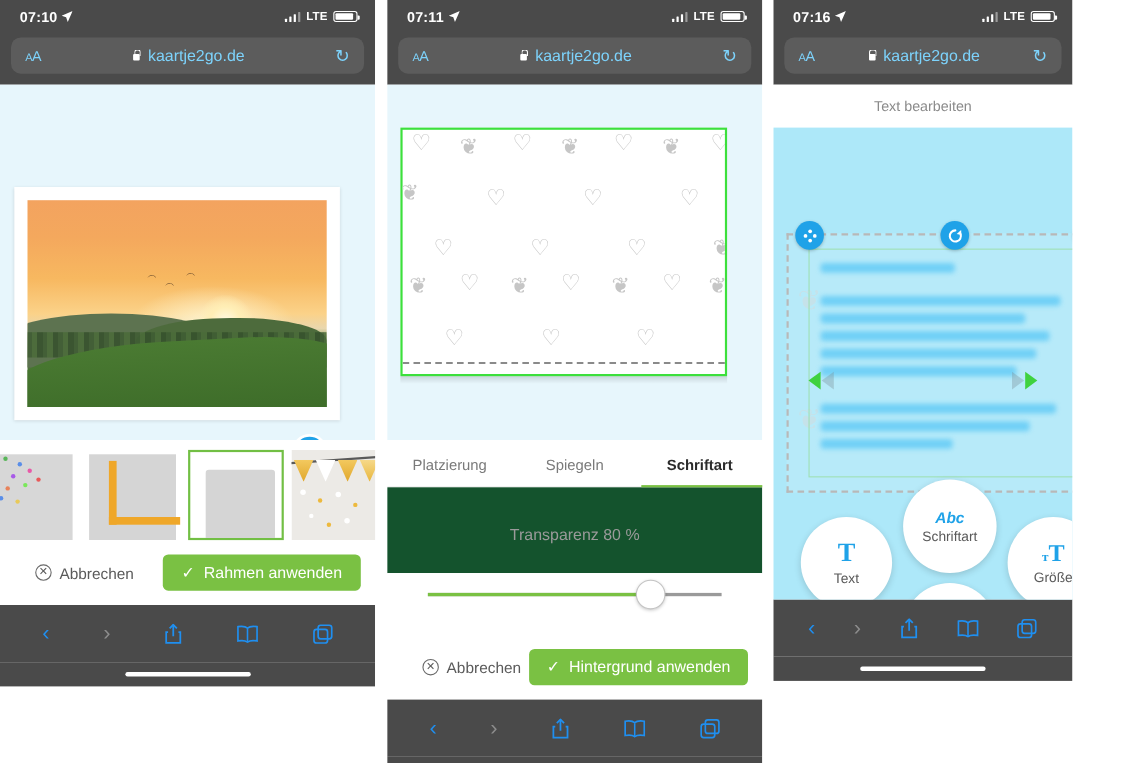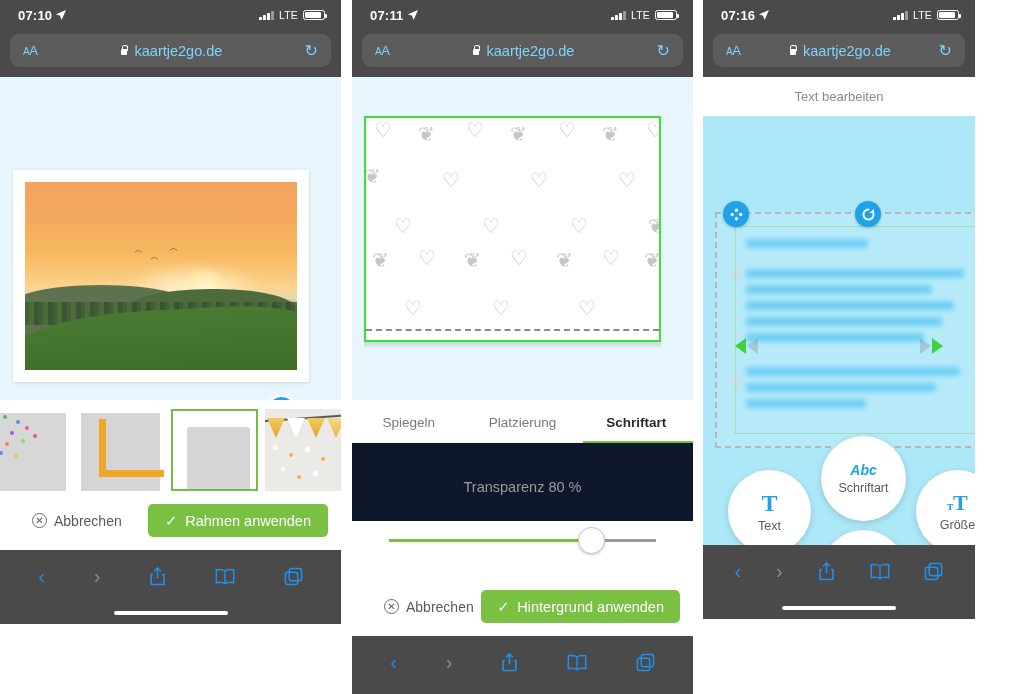--- a/index.html
+++ b/index.html
@@ -28,21 +28,21 @@
     padding: 0 16px 0 18px;
     font-size: 13px; font-weight: bold; letter-spacing:.2px;
   }
   .sb-left { display:flex; align-items:center; gap:4px; }
   .sb-right { display:flex; align-items:center; gap:5px; }
   .loc-arrow { width:10px; height:10px; display:inline-block; }
   .bars { display:flex; align-items:flex-end; gap:1.5px; height:9px; }
   .bars i { display:block; width:2.5px; background:#fff; border-radius:.5px; }
   .bars i:nth-child(1){height:3px}.bars i:nth-child(2){height:5px}
   .bars i:nth-child(3){height:7px}.bars i:nth-child(4){height:9px; background:#9a9a9a}
-  .lte { font-size:10.5px; font-weight:normal; }
+  .lte { font-size:10.5px; font-weight:bold; }
   .batt { width:22px; height:10.5px; border:1.2px solid #fff; border-radius:2.5px; position:relative; }
   .batt::after{content:"";position:absolute;right:-3px;top:3px;width:1.6px;height:4px;background:#fff;border-radius:0 1px 1px 0;}
   .batt i{position:absolute;left:1.2px;top:1.2px;bottom:1.2px;width:16px;background:#fff;border-radius:1px;}
 
   
   .urlbar-wrap { background:#4a4a4a; padding: 4px 10px 10px; }
   .urlbar {
     height: 33px; background:#5c5c5c; border-radius:9px;
     display:flex; align-items:center; justify-content:space-between;
     padding: 0 13px; color:#7dd3fc;
@@ -138,21 +138,21 @@
   }
   .pat { position:absolute; inset:0; }
   .pat span { position:absolute; color:#c6c6c6; font-size:20px; line-height:1; }
   .dashed-line{position:absolute;left:0;right:0;bottom:9px;border-top:2px dashed #8a8a8a;}
   .card-shadow{position:absolute;left:12px;top:265px;width:297px;height:7px;background:linear-gradient(rgba(0,0,0,.13),rgba(0,0,0,0));}
 
   .tabs { display:flex; background:#fff; border-bottom:1px solid #eee; }
   .tab { flex:1; text-align:center; font-size:13.5px; color:#7a7a7a; padding:15px 0 12px; position:relative; }
   .tab.active { color:#2b2b2b; font-weight:bold; }
   .tab.active::after{content:"";position:absolute;left:4px;right:-8px;bottom:-1px;height:2.5px;background:#7ac143;}
-  .transp-label{ text-align:center; color:#9a9a9a; font-size:14.5px; padding:36px 0 26px; background:#0f172a; }
+  .transp-label{ text-align:center; color:#9a9a9a; font-size:14.5px; padding:36px 0 26px; background:#14532d; }
   .slider-wrap{ padding: 0 37px 0 37px; background:#fff; height:56px; position:relative; }
   .slider-track{position:absolute;left:37px;right:37px;top:18px;height:2.5px;background:#9a9a9a;}
   .slider-fill{position:absolute;left:37px;top:18px;height:2.5px;width:198px;background:#7ac143;}
   .slider-knob{position:absolute;left:226px;top:6px;width:27px;height:27px;border-radius:50%;background:#fff;border:1.5px solid #c4c4c4;box-shadow:0 1px 3px rgba(0,0,0,.2);}
 
   
   .p3 .edit-title{ background:#fff; text-align:center; color:#8a8a8a; font-size:13px; padding:12px 0 12px; }
   .p3 .canvas3 { position:relative; height:429px; background:#ade8f9; overflow:hidden; }
   .text-card {
     position:absolute; left:12px; top:96px; width:296px; height:236px;
@@ -403,22 +403,22 @@
             <span style="left:126px;top:180px">♡</span>
           <span style="left:212px;top:180px">♡</span>
         </div>
         <div class="dashed-line"></div>
       </div>
       <div class="card-shadow"></div>
     </div>
 
     <div class="sheet">
       <div class="tabs">
+        <div class="tab">Platzierung</div>
         <div class="tab">Spiegeln</div>
-        <div class="tab">Platzierung</div>
         <div class="tab active">Schriftart</div>
       </div>
       <div class="transp-label">Transparenz 80 %</div>
       <div class="slider-wrap">
         <div class="slider-track"></div>
         <div class="slider-fill"></div>
         <div class="slider-knob"></div>
       </div>
       <div class="actionrow">
         <div class="cancel-btn">

